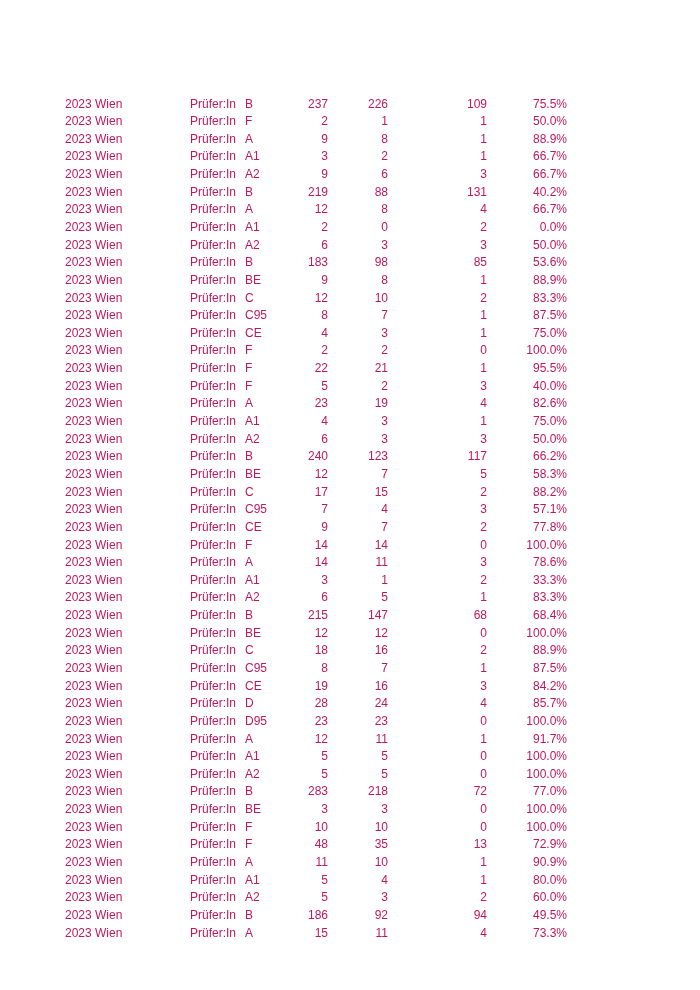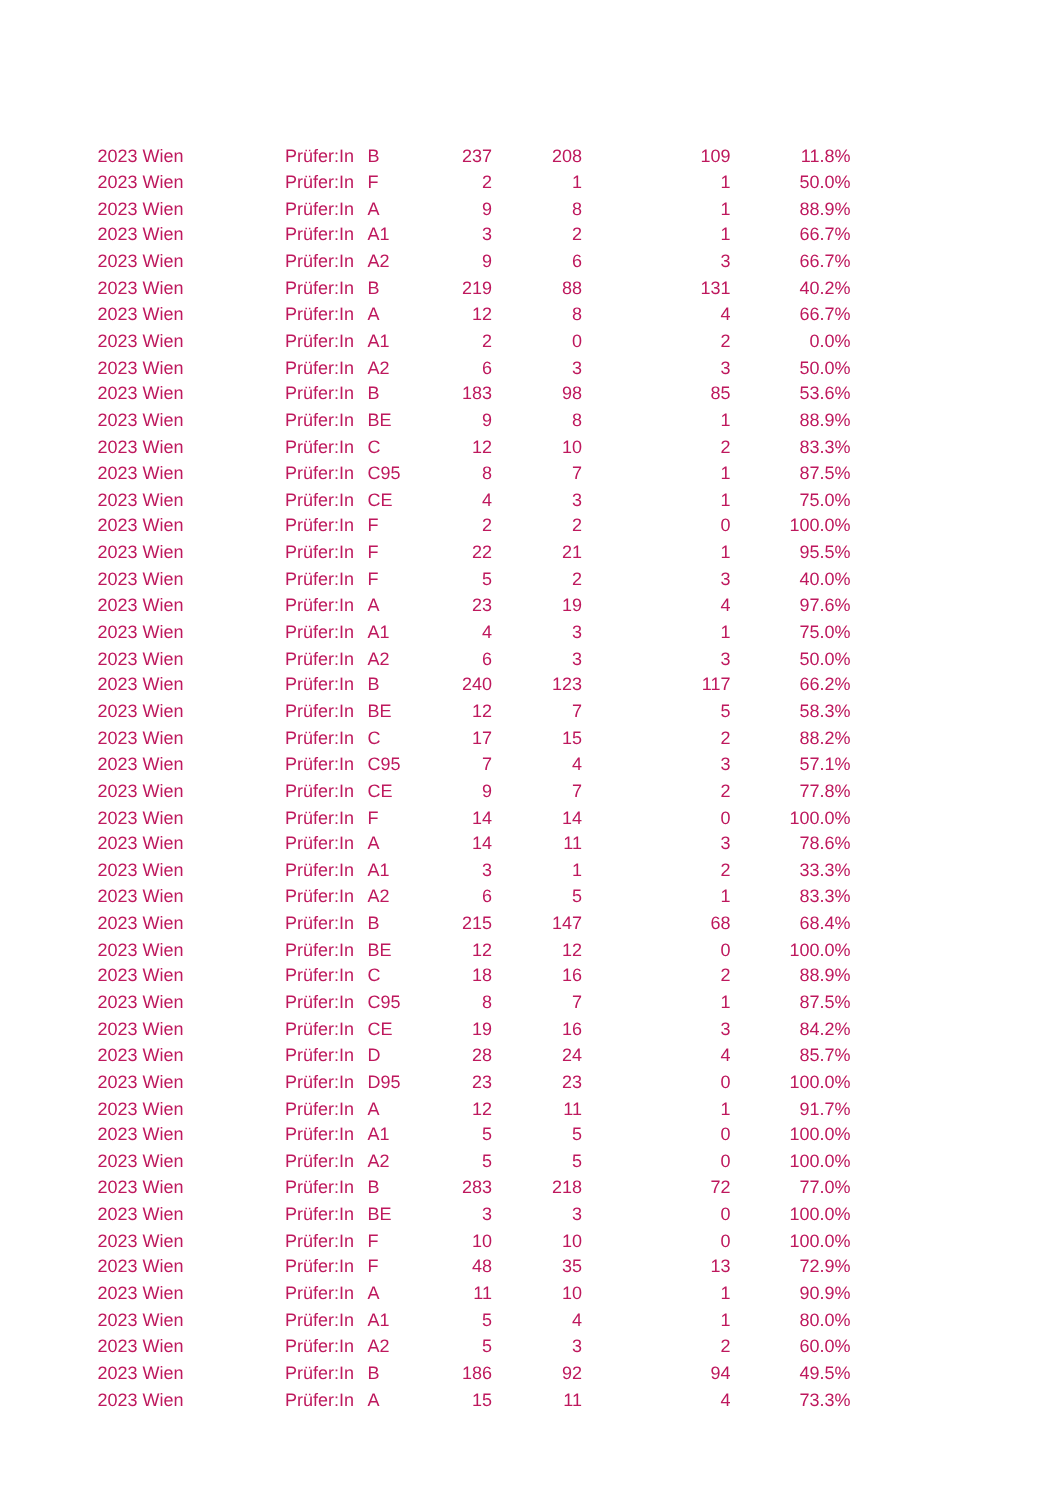--- a/index.html
+++ b/index.html
@@ -42,23 +42,23 @@
 </head>
 <body>
 
 <div class="page">
   <div class="table" id="results-table">
       <div class="row">
         <div class="cell">2023 Wien</div>
         <div class="cell">Prüfer:In</div>
         <div class="cell">B</div>
         <div class="cell num">237</div>
-        <div class="cell num">208</div>
+        <div class="cell num">226</div>
         <div class="cell num">109</div>
-        <div class="cell num">11.8%</div>
+        <div class="cell num">75.5%</div>
       </div>
       <div class="row">
         <div class="cell">2023 Wien</div>
         <div class="cell">Prüfer:In</div>
         <div class="cell">F</div>
         <div class="cell num">2</div>
         <div class="cell num">1</div>
         <div class="cell num">1</div>
         <div class="cell num">50.0%</div>
       </div>
@@ -197,21 +197,21 @@
         <div class="cell num">3</div>
         <div class="cell num">40.0%</div>
       </div>
       <div class="row">
         <div class="cell">2023 Wien</div>
         <div class="cell">Prüfer:In</div>
         <div class="cell">A</div>
         <div class="cell num">23</div>
         <div class="cell num">19</div>
         <div class="cell num">4</div>
-        <div class="cell num">97.6%</div>
+        <div class="cell num">82.6%</div>
       </div>
       <div class="row">
         <div class="cell">2023 Wien</div>
         <div class="cell">Prüfer:In</div>
         <div class="cell">A1</div>
         <div class="cell num">4</div>
         <div class="cell num">3</div>
         <div class="cell num">1</div>
         <div class="cell num">75.0%</div>
       </div>

